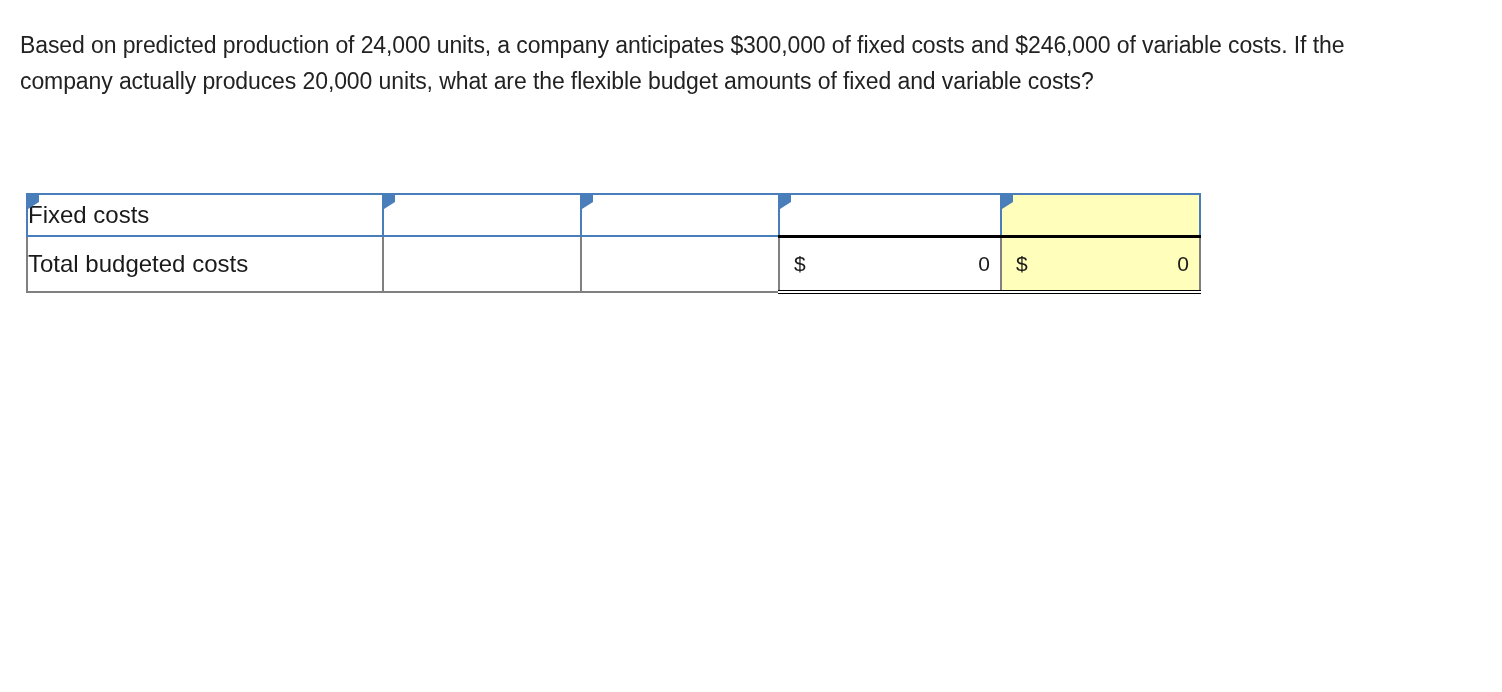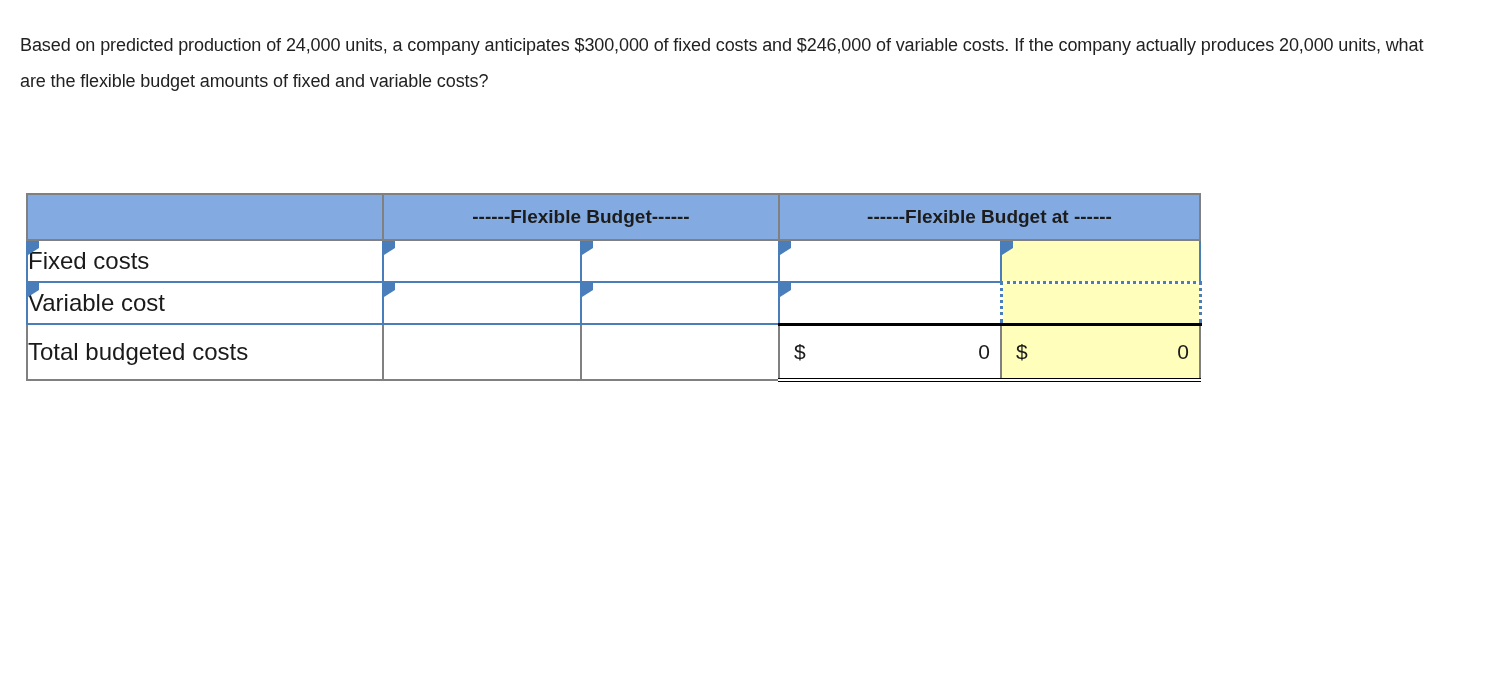--- a/index.html
+++ b/index.html
@@ -14,21 +14,21 @@
     color: #1a1a1a;
     overflow: hidden;
   }
 
   
   #question {
     position: absolute;
     left: 20px;
     top: 27px;
     width: 1420px;
-    font-size: 18px;
+    font-size: 23px;
     line-height: 36px;
     color: #222222;
     font-weight: 400;
     letter-spacing: -0.1px;
   }
 
   
   #worksheet {
     position: absolute;
     left: 26px;
@@ -137,25 +137,20 @@
 <table id="worksheet">
   <colgroup>
     <col class="col-label">
     <col class="col-varamt">
     <col class="col-fixed">
     <col class="col-24k">
     <col class="col-20k">
   </colgroup>
 
   <tbody>
-      <tr>
-    <td class="hdr hdr-group hdr-blank"></td>
-    <td class="hdr hdr-group" colspan="2">------Flexible Budget------</td>
-    <td class="hdr hdr-group" colspan="2">------Flexible Budget at ------</td>
-  </tr>
 
 
   <tr class="row-input">
     <td class="label-cell inputcell">
       <span class="marker"></span>
       <span>Fixed costs</span>
     </td>
     <td class="inputcell">
       <span class="marker"></span>
       <span></span>
@@ -167,41 +162,20 @@
     <td class="inputcell">
       <span class="marker"></span>
       <span></span>
     </td>
     <td class="inputcell yellowcell">
       <span class="marker"></span>
       <span></span>
     </td>
   </tr>
 
-  <tr class="row-input">
-    <td class="label-cell inputcell">
-      <span class="marker"></span>
-      <span>Variable cost</span>
-    </td>
-    <td class="inputcell">
-      <span class="marker"></span>
-      <span></span>
-    </td>
-    <td class="inputcell">
-      <span class="marker"></span>
-      <span></span>
-    </td>
-    <td class="inputcell">
-      <span class="marker"></span>
-      <span></span>
-    </td>
-    <td class="selected">
-      <span></span>
-    </td>
-  </tr>
 
   <tr class="row-total">
     <td class="label-cell">Total budgeted costs</td>
     <td class="plaincell"></td>
     <td class="plaincell"></td>
     <td class="moneycell">
       <div class="money-inner">
         <span class="dollar">$</span>
         <span class="amount">0</span>
       </div>

